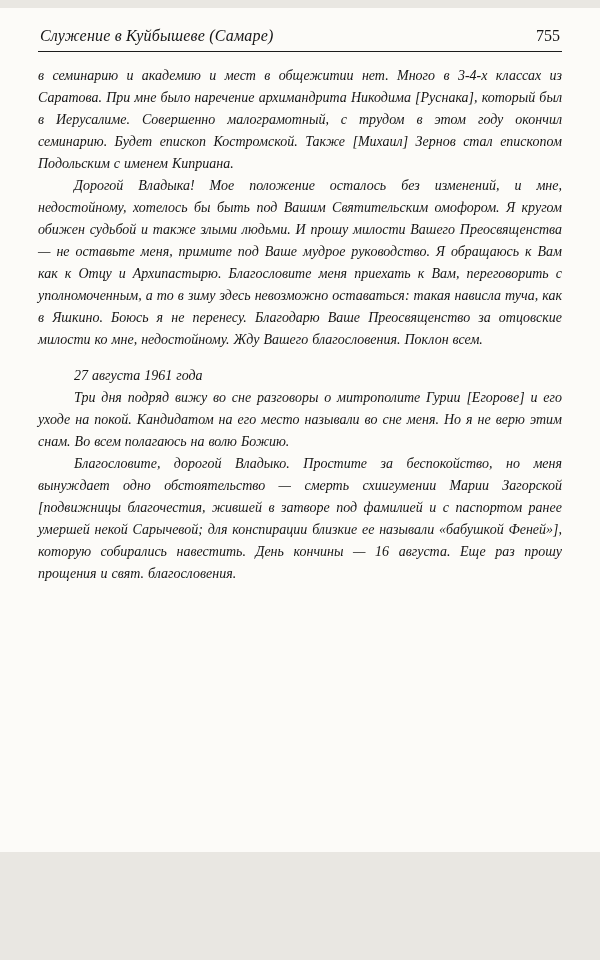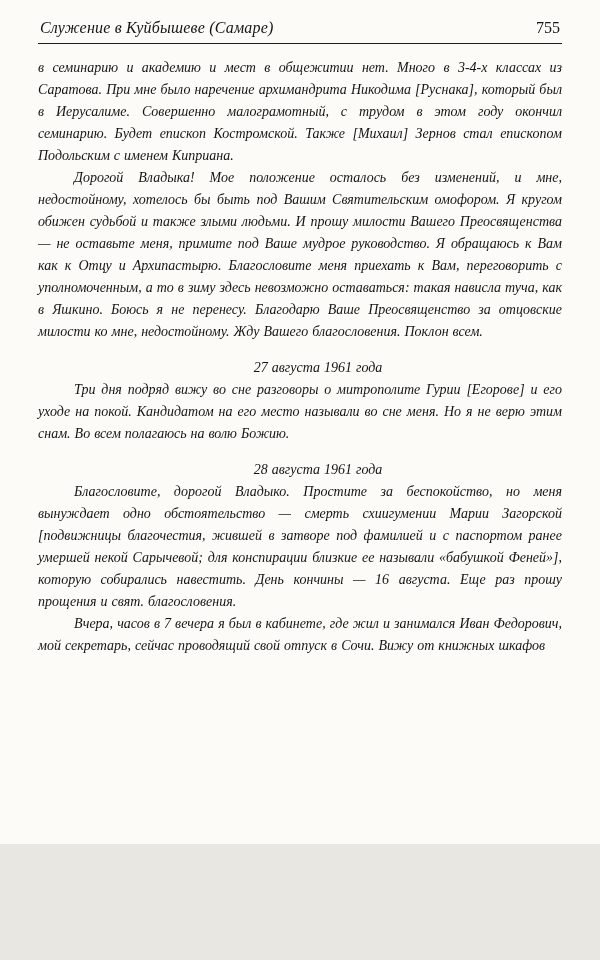--- a/index.html
+++ b/index.html
@@ -4,21 +4,21 @@
 <style>
   html, body {
     margin: 0;
     padding: 0;
     background: #e9e7e2;
   }
   .page {
     position: relative;
     width: 600px;
     height: 844px;
-    margin: 0 auto;
+    margin: 8px auto;
     background: #fcfbf8;
     box-sizing: border-box;
     padding: 14px 38px 0 38px;
     font-family: "Liberation Serif", "DejaVu Serif", serif;
     color: #141414;
     overflow: hidden;
   }
   .running-header {
     display: flex;
     justify-content: space-between;
@@ -48,33 +48,31 @@
     font-size: 14px;
     line-height: 22px;
     text-align: justify;
     text-justify: inter-word;
     hyphens: auto;
     word-spacing: 0.5px;
   }
   .para.italic { font-style: italic; }
   .para.indent { text-indent: 36px; font-style: italic; }
   .para.spaced { margin-top: 14px; }
-  .para.date { text-align: center; }
+  .para.date { text-align: left; }
 </style>
 </head>
 <body>
 
 <div class="page">
   <header class="running-header">
     <span class="rh-title">Служение в Куйбышеве (Самаре)</span>
     <span class="rh-page">755</span>
   </header>
   <hr class="header-rule">
   <main class="body-text" id="paragraphs">
       <p class="para italic">в семинарию и академию и мест в общежитии нет. Много в 3-4-х классах из Саратова. При мне было наречение архимандрита Никодима [Руснака], который был в Иерусалиме. Совершенно малограмотный, с трудом в этом году окончил семинарию. Будет епископ Костромской. Также [Михаил] Зернов стал епископом Подольским с именем Киприана.</p>
       <p class="para italic indent">Дорогой Владыка! Мое положение осталось без изменений, и мне, недостойному, хотелось бы быть под Вашим Святительским омофором. Я кругом обижен судьбой и также злыми людьми. И прошу милости Вашего Преосвященства — не оставьте меня, примите под Ваше мудрое руководство. Я обращаюсь к Вам как к Отцу и Архипастырю. Благословите меня приехать к Вам, переговорить с уполномоченным, а то в зиму здесь невозможно оставаться: такая нависла туча, как в Яшкино. Боюсь я не перенесу. Благодарю Ваше Преосвященство за отцовские милости ко мне, недостойному. Жду Вашего благословения. Поклон всем.</p>
       <p class="para indent spaced date">27 августа 1961 года</p>
       <p class="para indent">Три дня подряд вижу во сне разговоры о митрополите Гурии [Егорове] и его уходе на покой. Кандидатом на его место называли во сне меня. Но я не верю этим снам. Во всем полагаюсь на волю Божию.</p>
-      <p class="para indent spaced date">28 августа 1961 года</p>
       <p class="para italic indent">Благословите, дорогой Владыко. Простите за беспокойство, но меня вынуждает одно обстоятельство — смерть схиигумении Марии Загорской [подвижницы благочестия, жившей в затворе под фамилией и с паспортом ранее умершей некой Сарычевой; для конспирации близкие ее называли «бабушкой Феней»], которую собирались навестить. День кончины — 16 августа. Еще раз прошу прощения и свят. благословения.</p>
-      <p class="para indent">Вчера, часов в 7 вечера я был в кабинете, где жил и занимался Иван Федорович, мой секретарь, сейчас проводящий свой отпуск в Сочи. Вижу от книжных шкафов</p>
     </main>
 </div>
 
 </body></html>

